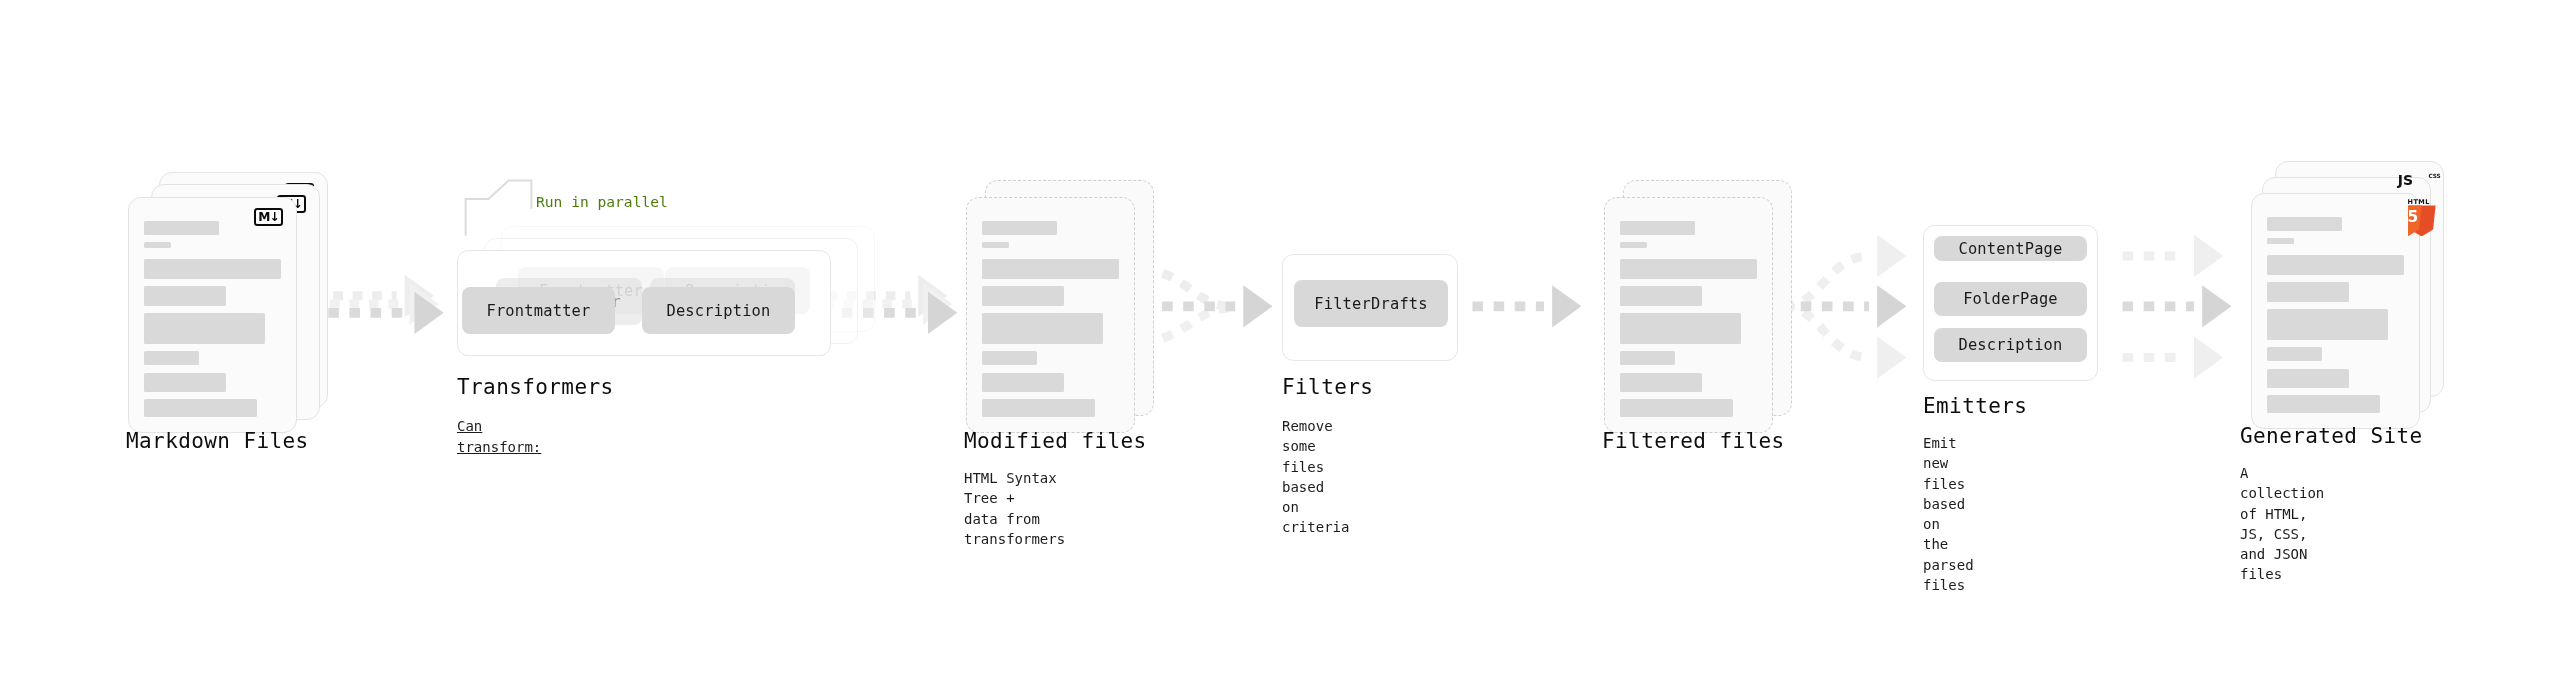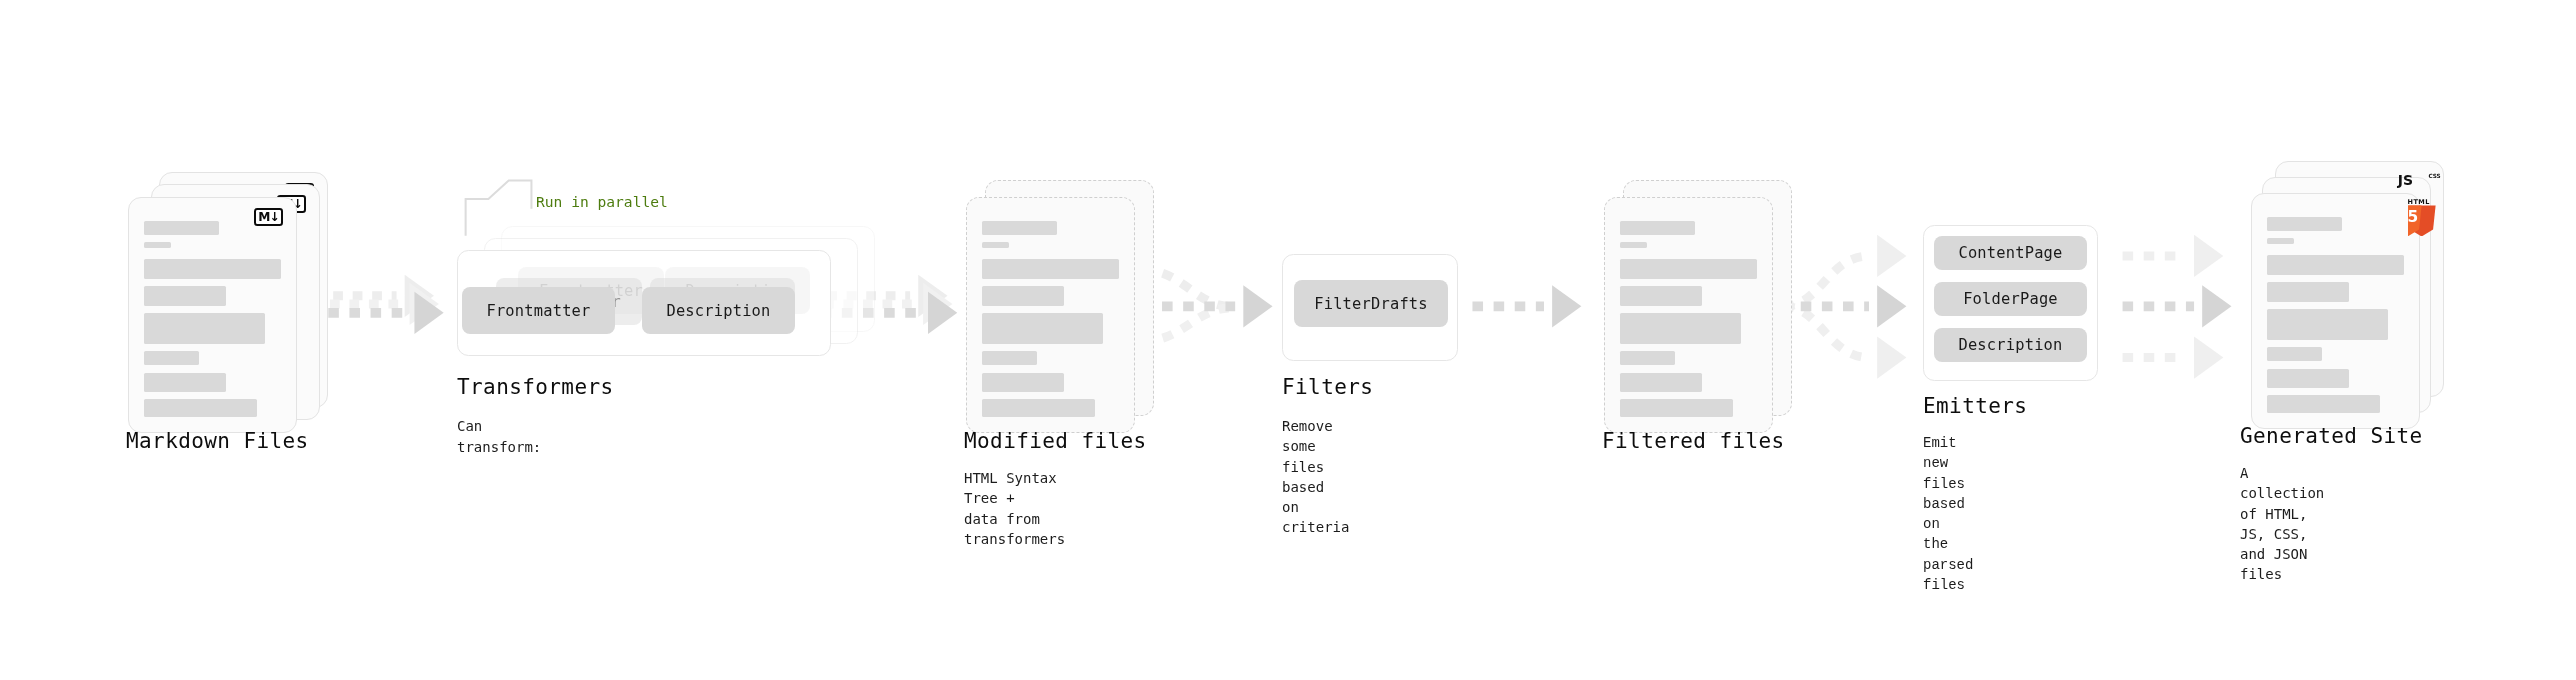--- a/index.html
+++ b/index.html
@@ -163,21 +163,21 @@
     font-size: 14.6px;
     color: #4d7c0f;
     white-space: nowrap;
   }
   .bullets {
     position: absolute;
     font-size: 14px;
     line-height: 1.5;
     color: #1c1c1c;
   }
-  .bullets .lead { margin-bottom: 18px; }
+  .bullets .lead { margin-bottom: 18px; text-decoration: underline; }
   .bullets ul { margin: 0; padding-left: 16.3px; list-style: none; }
   .bullets li { position: relative; }
   .bullets li::before {
     content: "\2022";
     position: absolute; left: -13px; top: 0;
   }
 
   
   svg.arrows {
     position: absolute; inset: 0;
@@ -349,25 +349,25 @@
           <div class="ln p4"></div>
         <div class="ln p5"></div>
           <div class="ln p6"></div>
       </div>
     </div>
     <div class="title" style="left:1602px; top:429px;">Filtered files</div>
   </div>
 
   <div class="node">
     <div class="gbox" style="left:1923px; top:225px; width:175px; height:156px;"></div>
-    <div class="chip" style="left:1934px; top:236px; width:153px; height:34px;">ContentPage</div>
+    <div class="chip" style="left:1934px; top:236px; width:153px; height:25px;">ContentPage</div>
     <div class="chip" style="left:1934px; top:282px; width:153px; height:34px;">FolderPage</div>
     <div class="chip" style="left:1934px; top:328px; width:153px; height:34px;">Description</div>
     <div class="title" style="left:1923px; top:394px;">Emitters</div>
-    <div class="desc" style="left:1923px; top:433px;font-family:Liberation Mono, monospace;">Emit new files based on
+    <div class="desc" style="left:1923px; top:433px;">Emit new files based on
 the parsed files</div>
   </div>
 
   <div class="node">
     <div class="doc" style="left:2275px; top:161px;">
       <span class="badge" style="top:11.4px; right:14.6px;">
         <span class="css-badge">
           <span class="word">CSS</span>
           <span class="bar"></span>
         </span>

